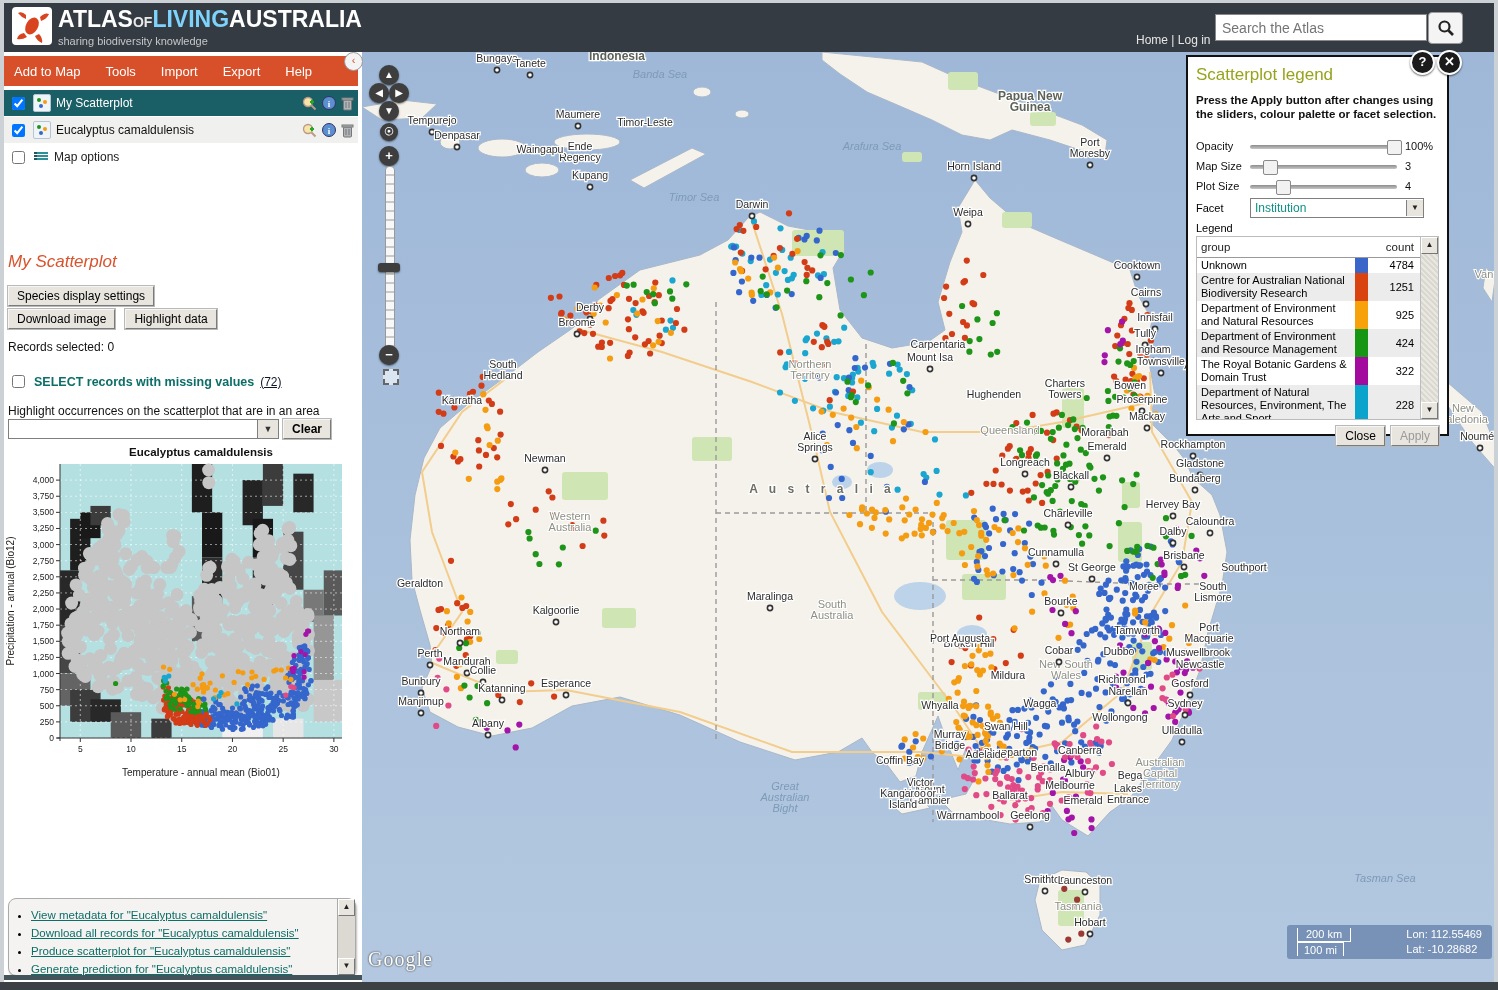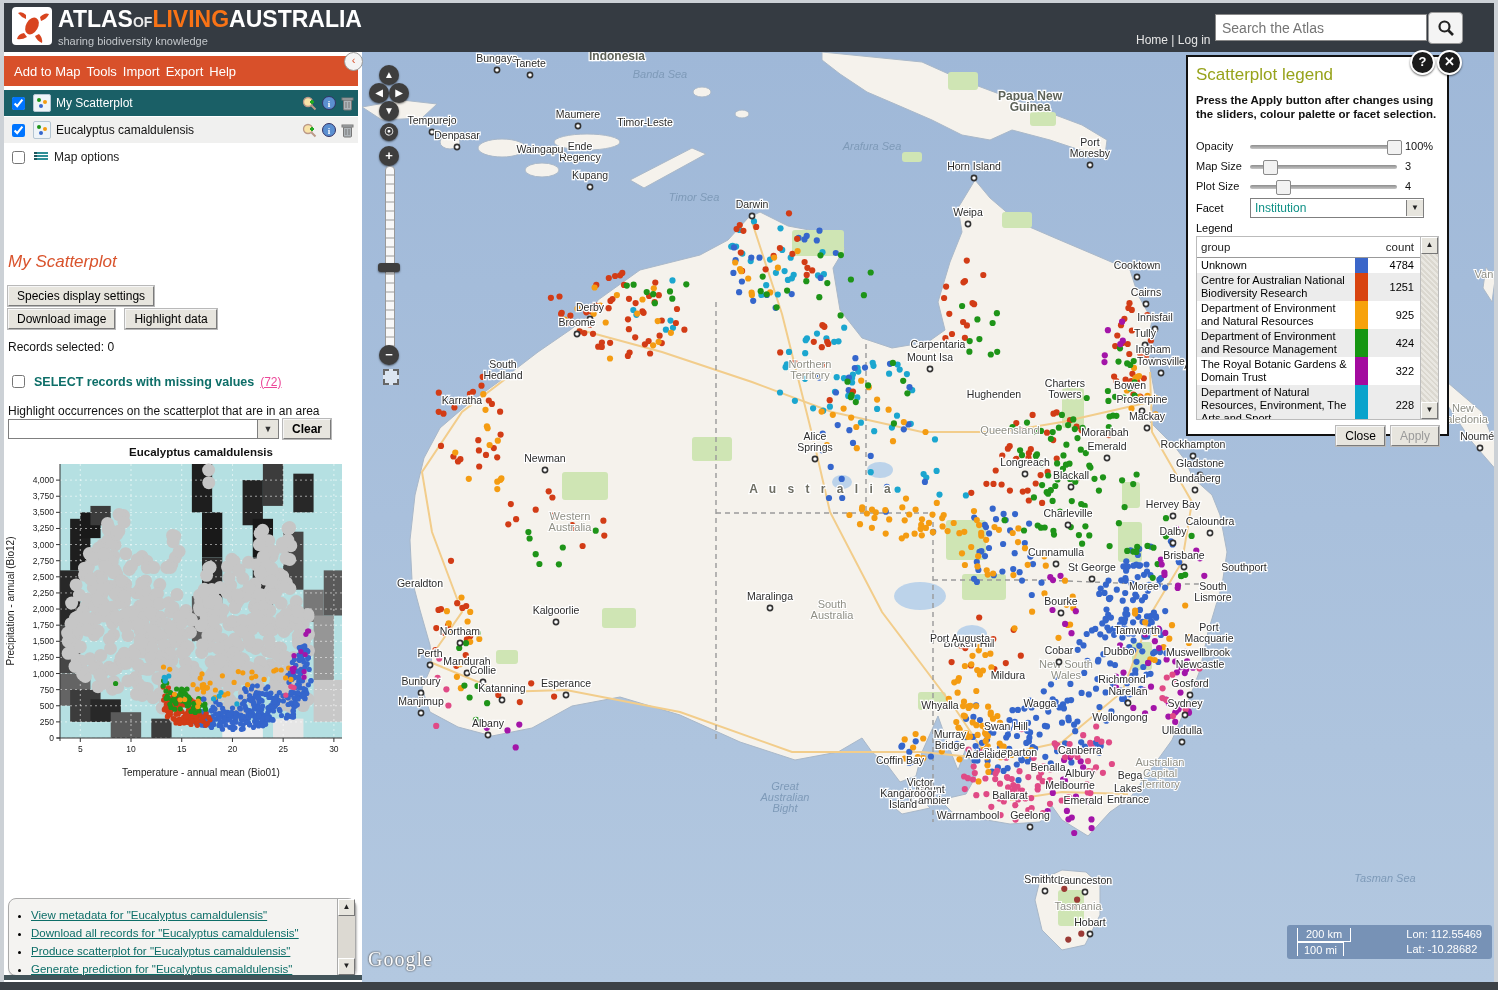--- a/index.html
+++ b/index.html
@@ -9,28 +9,28 @@
   .frame-top{left:0;top:0;width:1498px;height:3px;background:#ccd1d6;z-index:60;}
   .frame-left{left:0;top:0;width:4px;height:990px;background:#ccd1d6;z-index:60;}
   .frame-right{left:1494px;top:0;width:4px;height:990px;background:#ccd1d6;z-index:60;}
   .frame-bottom{left:0;top:982px;width:1498px;height:8px;background:#3c4146;z-index:60;}
   
   #header{left:0;top:0;width:1498px;height:52px;background:#353b42;z-index:40;}
   .logo-box{left:12px;top:7px;width:40px;height:38px;background:#fff;border-radius:4px;}
   .logo-text{left:58px;top:8px;white-space:nowrap;}
   .logo-line{font-size:23px;font-weight:bold;letter-spacing:0px;color:#fff;line-height:23px;}
   .logo-of{font-size:14px;font-weight:bold;color:#e9e9e9;}
-  .logo-living{color:#f97316;}
+  .logo-living{color:#7dd3fc;}
   .tagline{font-size:11px;color:#c3c7cb;margin-top:1px;}
   .header-nav{left:1136px;top:21px;color:#e6e6e6;font-size:12px;margin-top:12px;}
   .search-input{left:1215px;top:14px;width:198px;height:25px;border:1px solid #888;background:#fff;font-size:14px;padding:0 6px;color:#222;}
   .search-btn{left:1428px;top:12px;width:33px;height:30px;background:#f4f4f4;border:1px solid #999;border-radius:4px;display:flex;align-items:center;justify-content:center;cursor:pointer;}
   
   #sidebar{left:0;top:52px;width:362px;height:930px;background:#fff;z-index:30;}
-  .menu-bar{left:4px;top:4px;width:354px;height:30px;background:#d8502a;display:flex;align-items:center;gap:6px;padding-left:10px;box-sizing:border-box;}
+  .menu-bar{left:4px;top:4px;width:354px;height:30px;background:#d8502a;display:flex;align-items:center;gap:25px;padding-left:10px;box-sizing:border-box;}
   .menu-item{color:#fff;font-size:13px;cursor:pointer;}
   .collapse-btn{left:344px;top:0px;width:17px;height:17px;background:#f4f4f4;border:1px solid #999;border-radius:50%;color:#d8502a;font-size:11px;line-height:15px;text-align:center;cursor:pointer;z-index:5;}
   .layer-row{left:4px;width:354px;height:26px;display:flex;align-items:center;gap:5px;padding:0 4px;box-sizing:border-box;font-size:12px;}
   .layer-row.selected{background:#1a5f66;color:#fff;}
   .layer-row.alt{background:#f0f0ef;color:#111;}
   .layer-row .grow{flex:1;}
   .layer-actions{display:flex;gap:5px;align-items:center;}
   .mini-icon{width:16px;height:16px;background:#eef4f8;border:1px solid #b5c6d2;border-radius:2px;position:relative;display:inline-block;}
   .mini-icon i{position:absolute;width:4px;height:4px;border-radius:50%;}
   .opt-row{left:4px;top:93px;width:354px;height:24px;display:flex;align-items:center;gap:6px;padding:0 4px;box-sizing:border-box;font-size:12px;color:#222;}
@@ -38,21 +38,21 @@
   .list-icon b{display:block;height:2px;margin:1px 0;background:#2e8f96;position:relative;}
   .list-icon b::before{content:"";position:absolute;left:-0px;width:3px;height:2px;background:#20565c;}
   .section-title{left:8px;top:200px;font-size:17px;font-style:italic;color:#d9532c;}
   .btn{background:#e7e5de;border:1px solid;border-color:#f6f6f6 #7b7b7b #7b7b7b #f6f6f6;box-shadow:0 0 0 1px #b9b9b9;font-size:12px;padding:2px 8px;color:#000;cursor:pointer;font-family:"Liberation Sans",sans-serif;}
   .btn:disabled{color:#9a9a9a;}
   .row-btn1{left:8px;top:234px;}
   .row-btn2{left:8px;top:257px;display:flex;gap:10px;}
   .records{left:8px;top:288px;font-size:12px;color:#111;}
   .missing-row{left:8px;top:320px;display:flex;align-items:center;gap:6px;font-size:12px;}
   .missing-label{color:#0d6e68;font-weight:bold;font-size:12.5px;}
-  .missing-count{color:#ec4899;text-decoration:underline;}
+  .missing-count{color:#0f172a;text-decoration:underline;}
   .hl-label{left:8px;top:352px;font-size:12px;color:#111;}
   .hl-row{left:8px;top:367px;display:flex;align-items:stretch;height:20px;}
   .hl-select{width:248px;border:1px solid #7f7f7f;background:#fff;}
   .hl-drop{width:20px;border:1px solid #7f7f7f;border-left:none;background:#e7e5de;display:flex;align-items:center;justify-content:center;font-size:9px;color:#333;cursor:pointer;}
   .hl-clear{margin-left:4px;font-weight:bold;}
   #chart-wrap{left:2px;top:392px;}
   .links-box{left:8px;top:846px;width:346px;height:76px;background:#f4f3f1;border:1px solid #aaa;border-radius:8px;box-shadow:1px 2px 2px rgba(0,0,0,.25);display:flex;}
   .links-list{flex:1;margin:6px 0 0 0;padding-left:22px;font-size:11.5px;line-height:16px;}
   .links-list li{margin:2px 0;}
   .links-list a{color:#0d6e68;}

